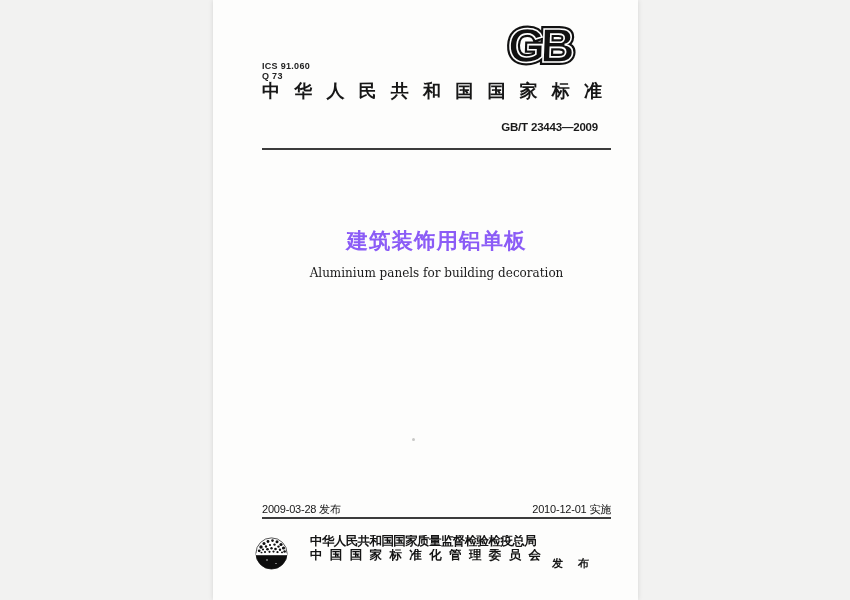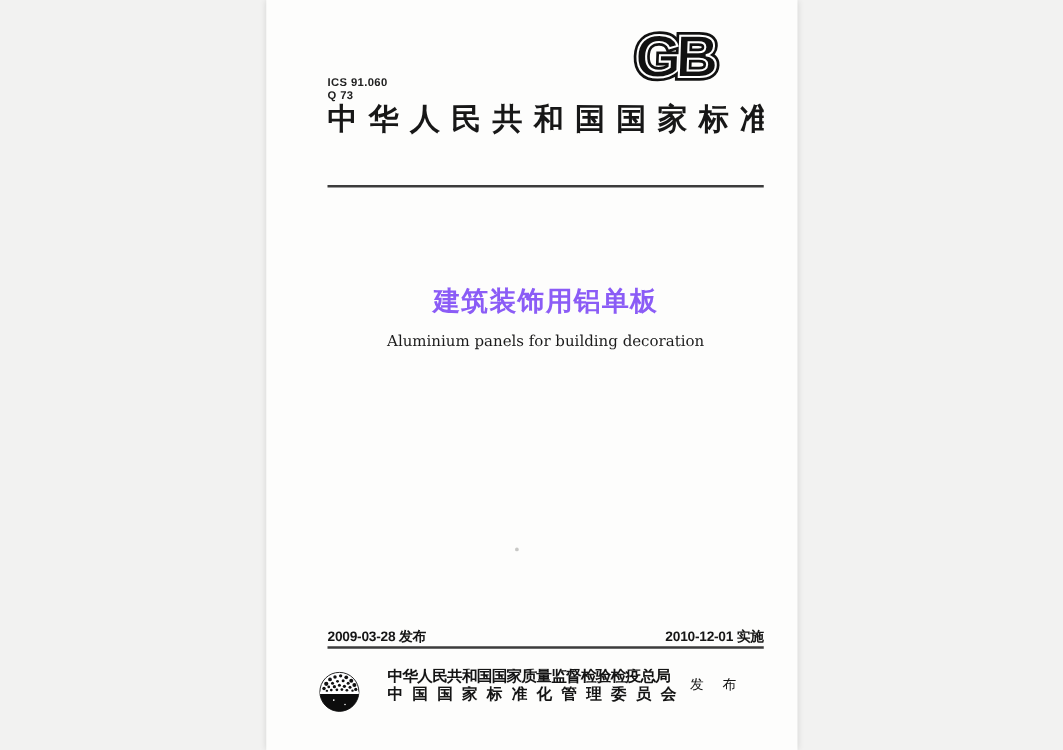--- a/index.html
+++ b/index.html
@@ -34,21 +34,21 @@
   .gb-logo {
     position: absolute;
     left: 288px; top: 18px;
     width: 92px; height: 50px;
   }
   .std-heading {
     position: absolute;
     left: 49px; top: 79px;
     width: 349px;
     font-family: "DejaVu Serif", "Liberation Serif", serif;
-    font-size: 24px; font-weight: bold;
+    font-size: 18px; font-weight: bold;
     color: #171717;
     text-align: justify;
     text-align-last: justify;
     white-space: nowrap;
     letter-spacing: 9px;
     overflow: hidden;
   }
   .std-number {
     position: absolute;
     left: 49px; top: 121px;
@@ -92,21 +92,21 @@
     width: 3px; height: 3px;
     border-radius: 50%;
     background: #c8c8c6;
   }
   .date-row {
     position: absolute;
     left: 49px; top: 502px;
     width: 349px;
     display: flex;
     justify-content: space-between;
-    font-size: 11px; font-weight: bold;
+    font-size: 11px; font-weight: normal;
     letter-spacing: -0.2px;
     color: #161616;
   }
   .publisher-zone {
     position: absolute;
     left: 0; top: 534px;
     width: 382px; height: 40px;
   }
   .seal {
     position: absolute;
@@ -128,22 +128,22 @@
   }
   .publisher-line2 {
     text-align: justify;
     text-align-last: justify;
     white-space: nowrap;
     letter-spacing: 7px;
     overflow: hidden;
   }
   .publish-label {
     position: absolute;
-    left: 339px; top: 6px;
-    font-size: 11px; font-weight: normal;
+    left: 339px; top: 22px;
+    font-size: 11px; font-weight: bold;
     letter-spacing: 6px;
     white-space: nowrap;
     color: #161616;
   }
 </style>
 </head>
 <body>
 
 <div class="canvas">
   <div class="doc-page">
@@ -155,20 +155,21 @@
 
     <svg class="gb-logo" viewBox="0 0 92 50">
       <g transform="skewX(-2)">
         <text x="8" y="44" font-family="Liberation Sans, sans-serif" font-size="48" font-weight="bold" letter-spacing="-5" fill="#111" stroke="#111" stroke-width="6" paint-order="stroke">GB</text>
         <text x="8" y="44" font-family="Liberation Sans, sans-serif" font-size="48" font-weight="bold" letter-spacing="-5" fill="none" stroke="#fff" stroke-width="1.6">GB</text>
       </g>
     </svg>
 
     <div class="std-heading">中华人民共和国国家标准</div>
 
+    <div class="std-number">GB/T 23443—2009</div>
 
     <div class="rule rule-top"></div>
 
     <div class="doc-title-cn">建筑装饰用铝单板</div>
 
     <div class="doc-title-en">Aluminium panels for building decoration</div>
 
     <div class="scan-speck"></div>
 
     <div class="date-row">

